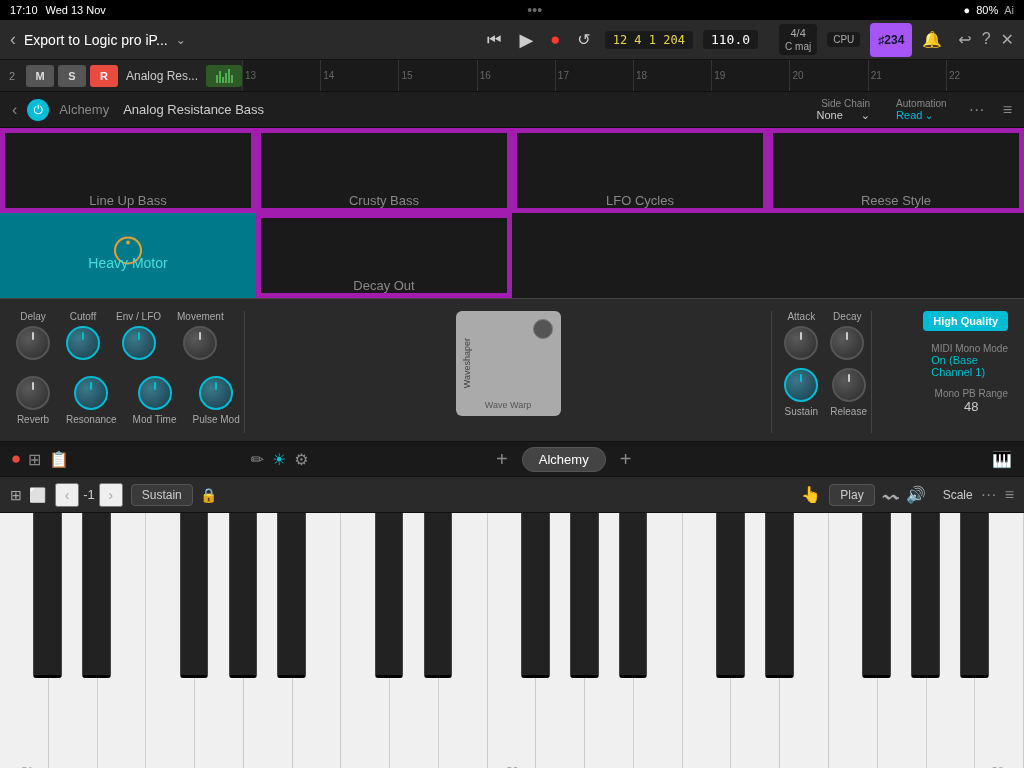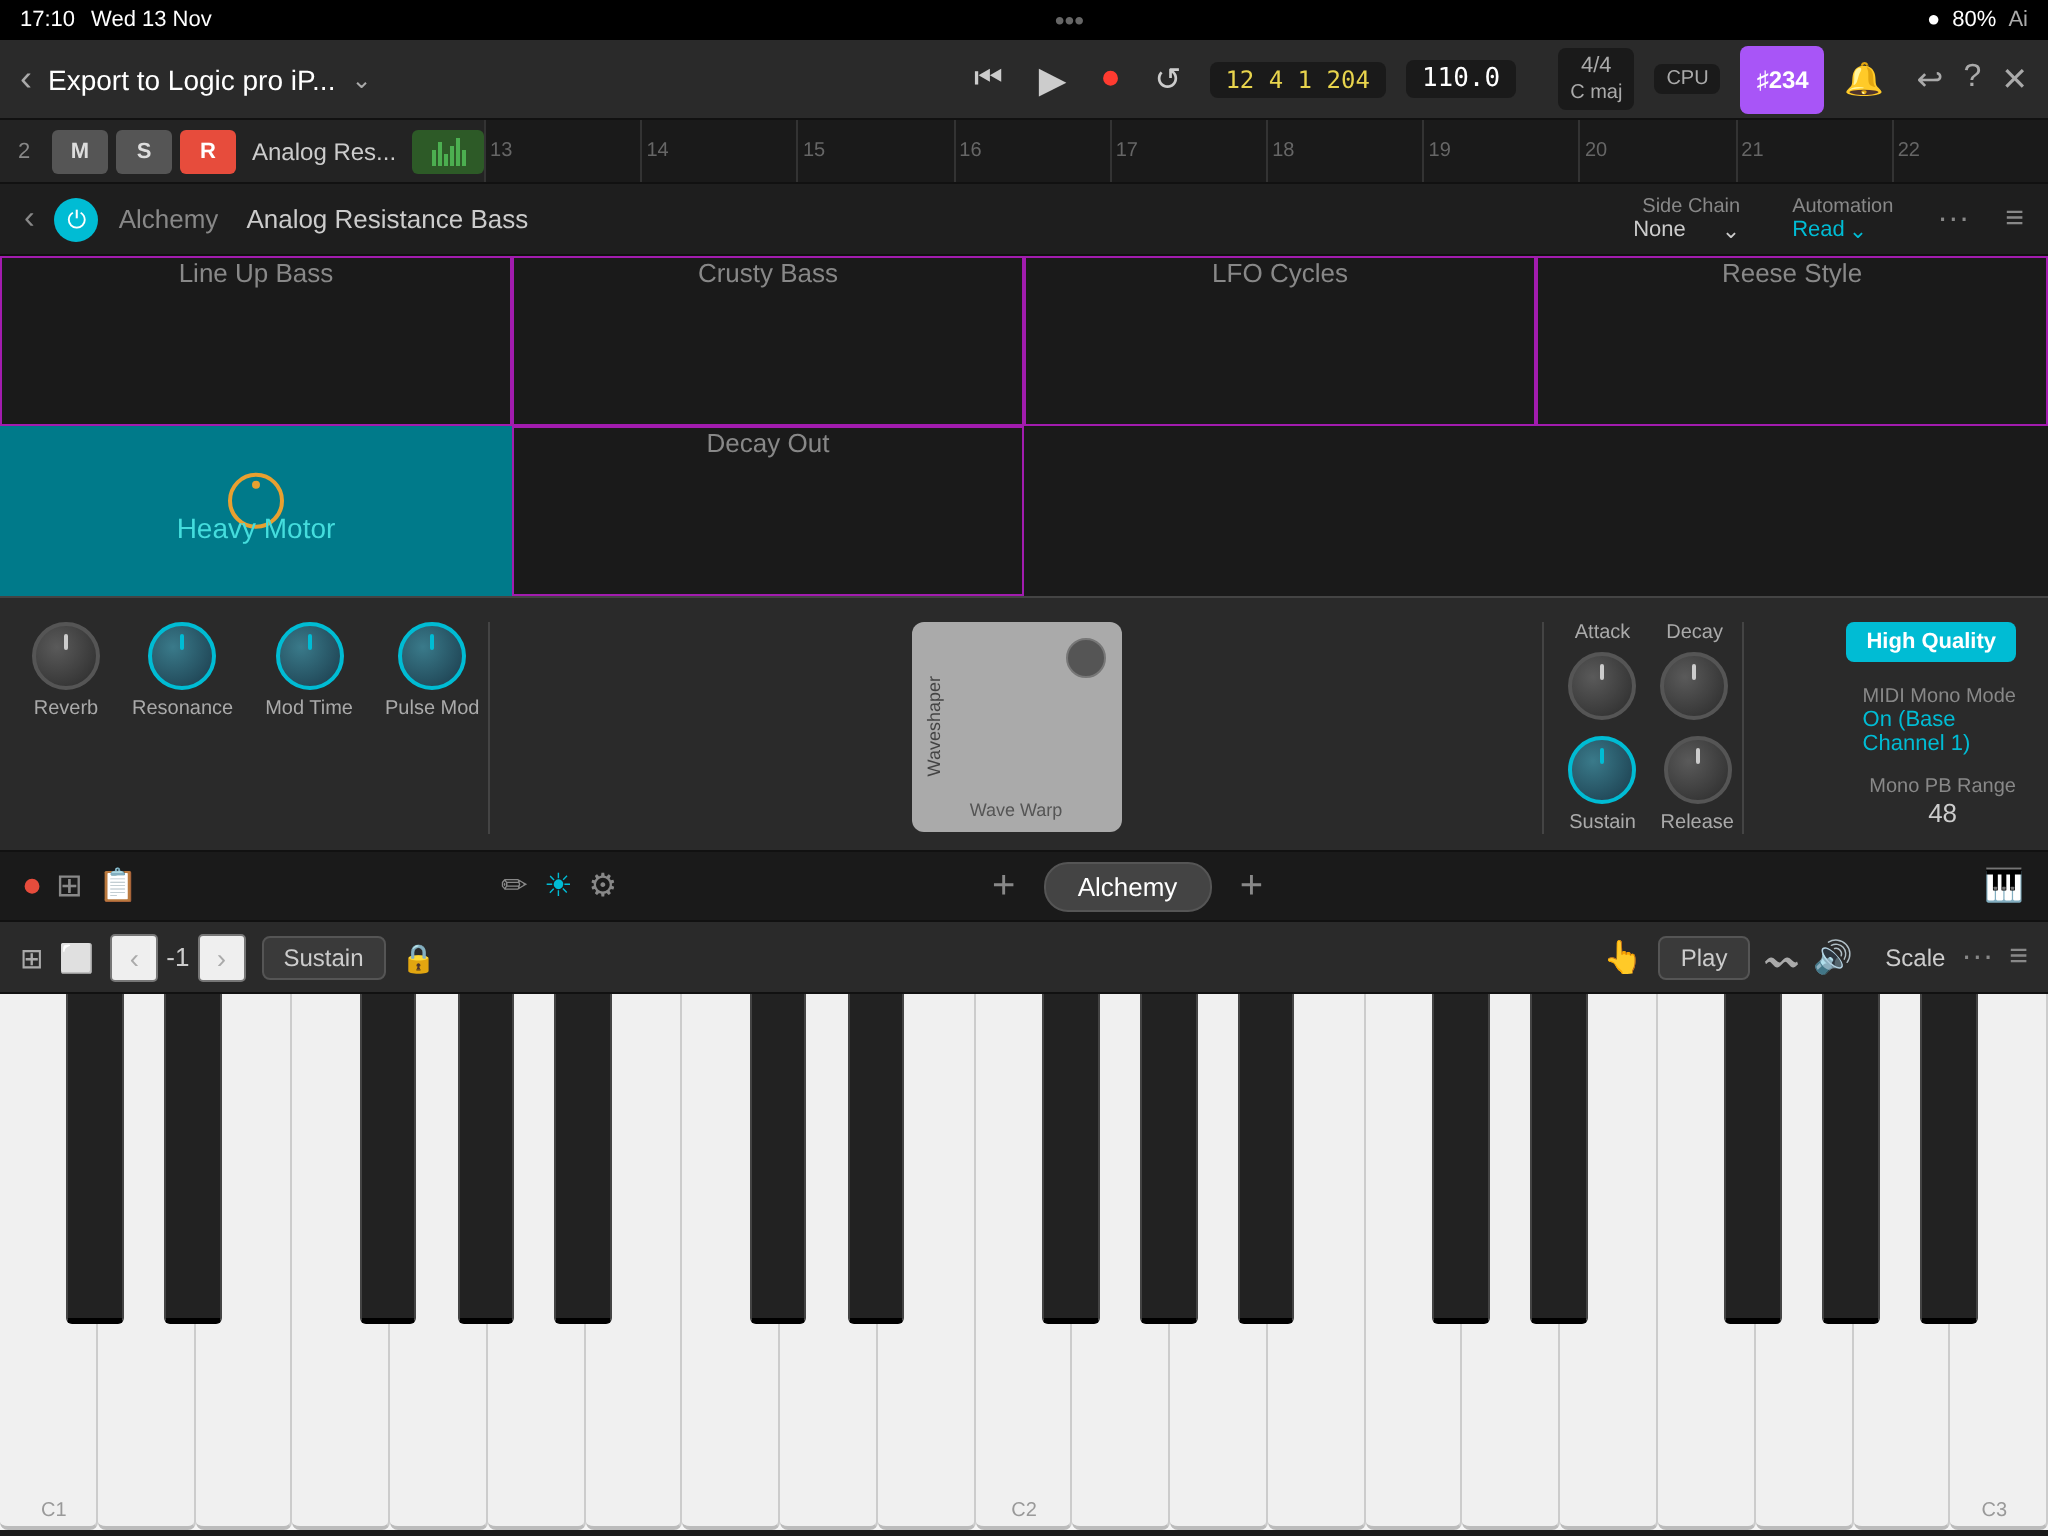--- a/index.html
+++ b/index.html
@@ -20,21 +20,21 @@
     .transport-back-btn { color: #aaa; font-size: 18px; cursor: pointer; }
     .transport-title { color: #fff; font-size: 14px; font-weight: 500; }
     .transport-chevron { color: #aaa; font-size: 12px; }
     .transport-controls { display: flex; align-items: center; gap: 10px; margin-left: auto; }
     .transport-btn { background: none; border: none; color: #ccc; font-size: 16px; cursor: pointer; padding: 2px 4px; }
     .transport-record-btn { color: #ff3b30; }
     .transport-display { background: #1a1a1a; border-radius: 4px; padding: 2px 8px; font-size: 13px; color: #e8d44d; font-family: monospace; }
     .transport-tempo { background: #1a1a1a; border-radius: 4px; padding: 2px 8px; font-size: 13px; color: #fff; font-family: monospace; }
     .transport-time-sig { background: #1a1a1a; border-radius: 4px; padding: 2px 6px; font-size: 11px; color: #aaa; text-align: center; line-height: 1.3; margin-left: 11px; }
     .cpu-badge { background: #1a1a1a; border-radius: 4px; padding: 2px 6px; font-size: 10px; color: #aaa; }
-    .midi-badge { background: #a855f7; border-radius: 4px; padding: 10px 8px; font-size: 12px; color: #ffffff; font-weight: bold; }
+    .midi-badge { background: #a855f7; border-radius: 4px; padding: 10px 8px; font-size: 12px; color: #0f172a; font-weight: bold; }
     .metronome-icon { color: #aaa; font-size: 16px; }
     .transport-right { margin-left: 8px; display: flex; gap: 10px; color: #aaa; font-size: 16px; }
 
     
     #track-row {
       height: 32px; background: #232323; display: flex; align-items: center; border-bottom: 1px solid #111;
     }
     .track-num { width: 24px; color: #888; font-size: 11px; text-align: center; }
     .track-m { width: 28px; height: 22px; background: #555; border-radius: 3px; display: flex; align-items: center; justify-content: center; font-size: 11px; font-weight: bold; color: #ddd; cursor: pointer; margin: 0 2px; }
     .track-s { width: 28px; height: 22px; background: #555; border-radius: 3px; display: flex; align-items: center; justify-content: center; font-size: 11px; font-weight: bold; color: #ddd; cursor: pointer; margin: 0 2px; }
@@ -65,21 +65,21 @@
     .plugin-expand { color: #888; margin-left: 8px; cursor: pointer; }
 
     
     #preset-browser {
       height: 170px; background: #1a1a1a; position: relative; overflow: hidden;
     }
     .preset-grid {
       display: grid; grid-template-columns: 1fr 1fr 1fr 1fr; height: 100%;
     }
     .preset-cell {
-      display: flex; align-items: flex-start; justify-content: center; border: 1px solid #a21caf; color: #888; font-size: 13px; cursor: pointer; position: relative;
+      display: flex; align-items: flex-end; justify-content: center; border: 5px solid #a21caf; color: #888; font-size: 13px; cursor: pointer; position: relative;
     }
     .preset-cell.active {
       background: #007a8a; color: #4dd; border-color: #007a8a;
     }
     .preset-cell .knob-indicator {
       position: absolute; top: 50%; left: 50%; transform: translate(-50%, -70%); width: 28px; height: 28px; border-radius: 50%; border: 2px solid #e8a030; background: transparent; display: flex; align-items: center; justify-content: center;
     }
     .preset-cell .knob-dot { width: 4px; height: 4px; background: #e8a030; border-radius: 50%; position: absolute; top: 2px; left: 50%; transform: translateX(-50%); }
     .preset-name { position: absolute; bottom: 30%; color: #4dd; font-size: 14px; font-weight: 500; }
     .preset-cell-name { color: #888; font-size: 13px; }
@@ -326,20 +326,46 @@
     </div>
   </div>
 </div>
 
 <div id="synth-section">
   <div class="synth-main">
 
     <div class="knobs-left">
       <div class="knob-row">
         <div class="knob-group">
+          <span class="knob-label">Delay</span>
+          <div class="knob">
+              <div class="knob-pointer"></div>
+            </div>
+        </div>
+        <div class="knob-group">
+          <span class="knob-label">Cutoff</span>
+          <div class="knob teal">
+              <div class="knob-pointer"></div>
+            </div>
+        </div>
+        <div class="knob-group">
+          <span class="knob-label">Env / LFO</span>
+          <div class="knob teal">
+              <div class="knob-pointer"></div>
+            </div>
+        </div>
+        <div class="knob-group">
+          <span class="knob-label">Movement</span>
+          <div class="knob">
+              <div class="knob-pointer"></div>
+            </div>
+        </div>
+      </div>
+      <div class="knob-row">
+        <div class="knob-group">
           <div class="knob">
               <div class="knob-pointer"></div>
             </div>
           <span class="knob-label">Reverb</span>
         </div>
         <div class="knob-group">
           <div class="knob teal">
               <div class="knob-pointer"></div>
             </div>
           <span class="knob-label">Resonance</span>

